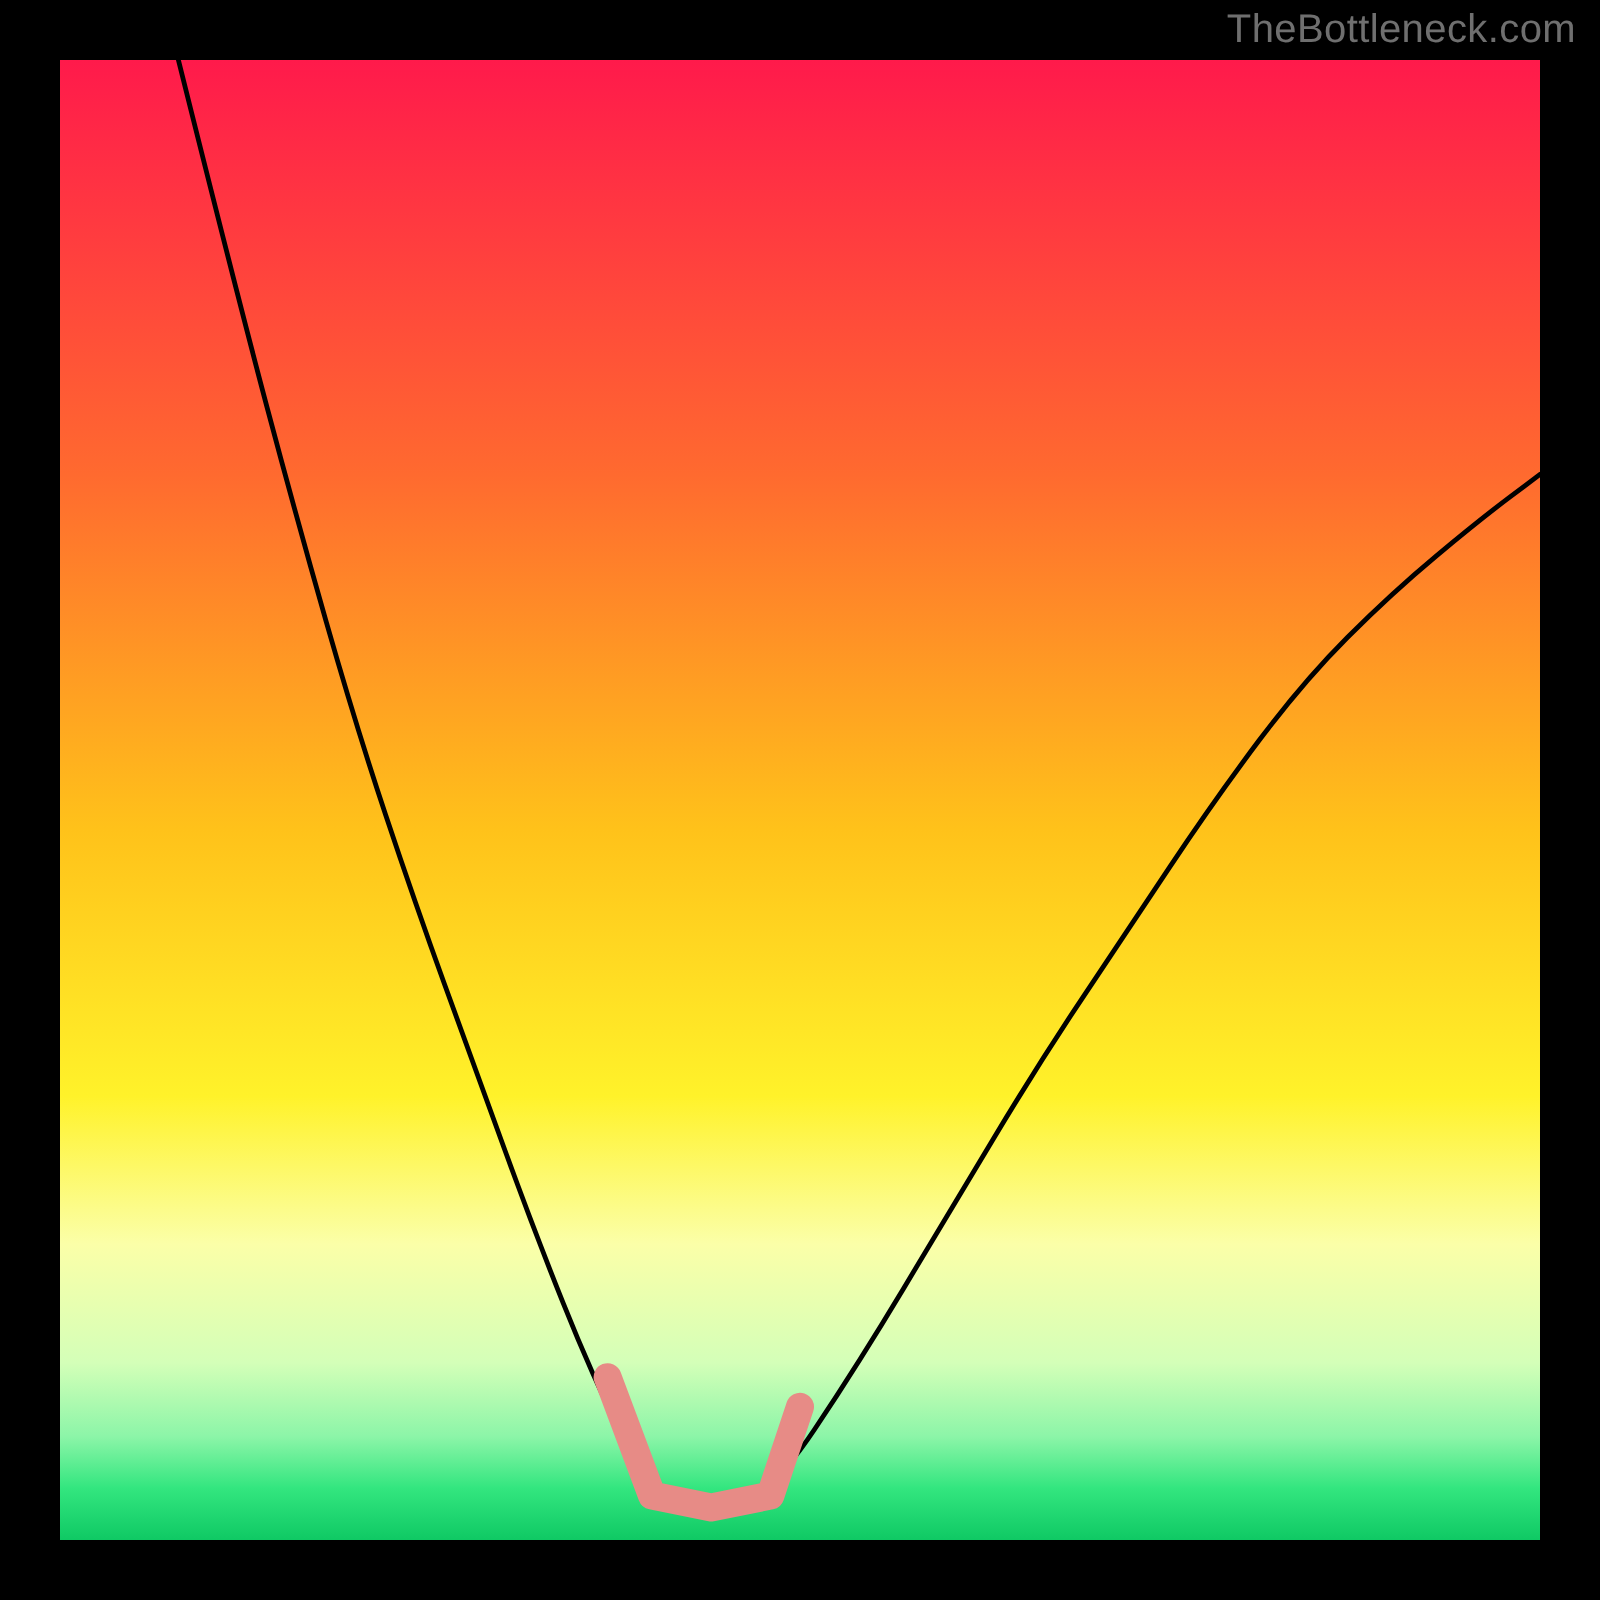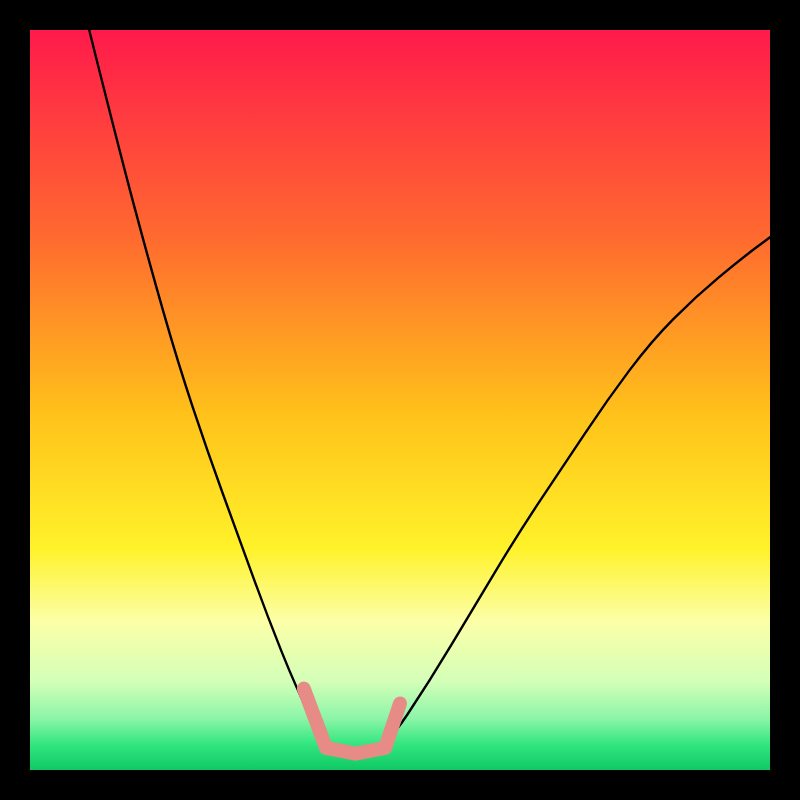--- a/index.html
+++ b/index.html
@@ -29,20 +29,21 @@
   svg {
     position: absolute;
     top: 0;
     left: 0;
   }
 </style>
 </head>
 <body>
 
 <div class="stage">
+  <div class="watermark">TheBottleneck.com</div>
 
   <svg id="chart-svg" width="800" height="800" viewBox="0 0 800 800">
     <defs>
       <linearGradient id="bg-grad" x1="0" y1="0" x2="0" y2="1">
           <stop offset="0%" stop-color="#ff1a4b"></stop>
           <stop offset="28.000000000000004%" stop-color="#ff6a2f"></stop>
           <stop offset="52%" stop-color="#ffc21a"></stop>
           <stop offset="70%" stop-color="#fff22a"></stop>
           <stop offset="80%" stop-color="#fbffa8"></stop>
           <stop offset="88%" stop-color="#d4ffb8"></stop>

